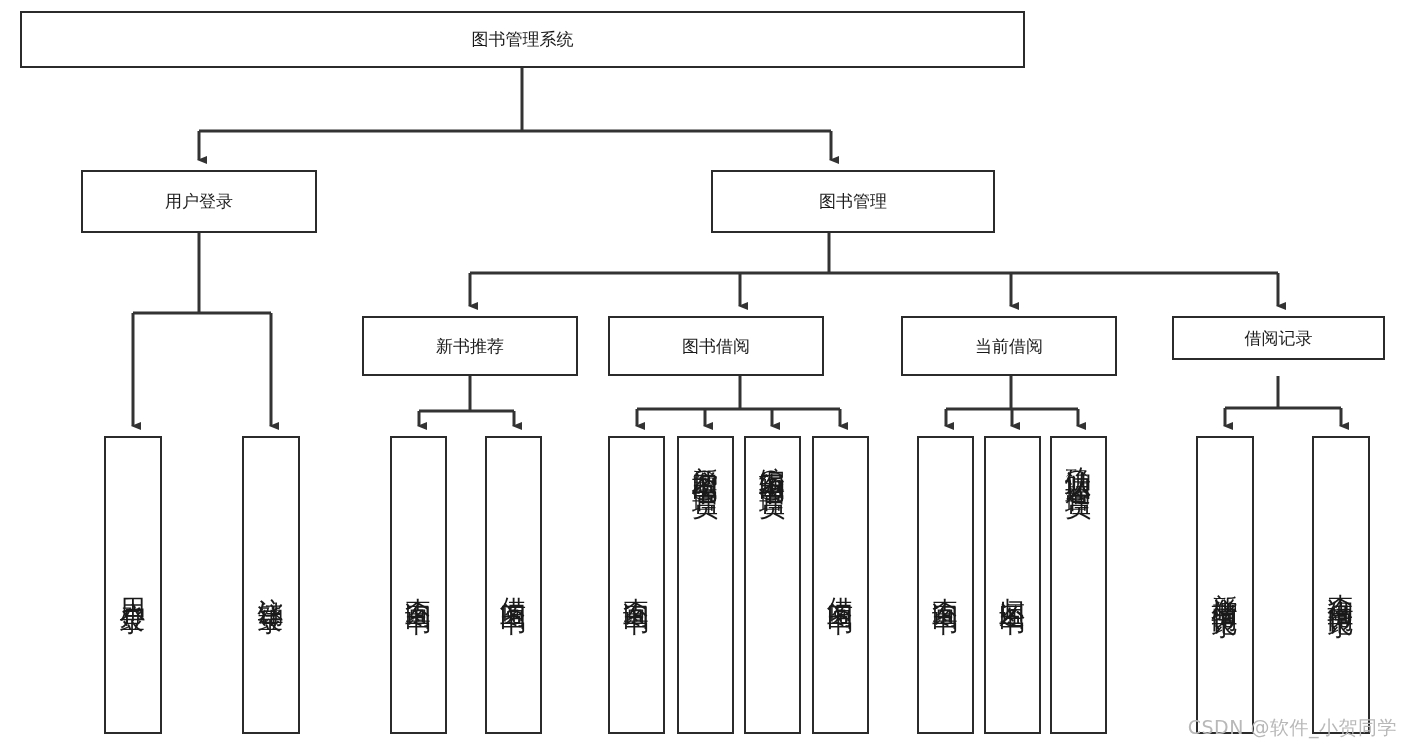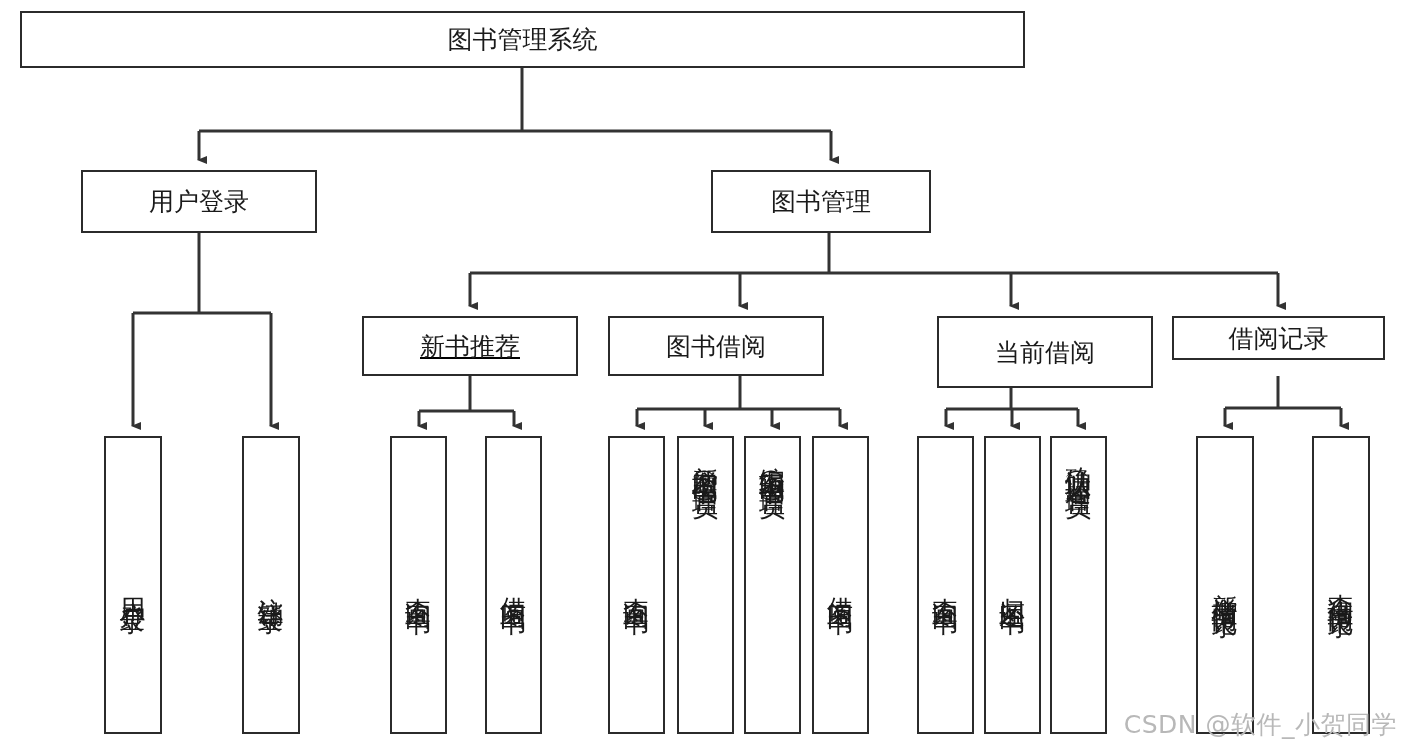--- a/index.html
+++ b/index.html
@@ -34,21 +34,21 @@
     justify-content: center;
     z-index: 2;
   }
   .node .label {
     color: #1a1a1a;
     line-height: 1.08;
     text-align: center;
     white-space: nowrap;
   }
   .node.horiz .label {
-    font-size: 25px;
+    font-size: 17px;
     writing-mode: horizontal-tb;
   }
   .node.vert {
     align-items: flex-start;
     padding-top: 8px;
   }
   .node.vert .label {
     writing-mode: vertical-rl;
     text-orientation: upright;
     font-size: 26px;
@@ -56,21 +56,21 @@
     line-height: 1;
   }
   .node.leaf-short.vert {
     align-items: center;
     padding-top: 0;
   }
   .watermark {
     position: absolute;
     right: 8px;
     bottom: 6px;
-    font-size: 25px;
+    font-size: 19px;
     color: #b8b8b8;
     letter-spacing: 0.5px;
     z-index: 3;
     white-space: nowrap;
   }
 </style>
 </head>
 <body>
 
 <div id="canvas">
@@ -125,31 +125,31 @@
     </g>
   </svg>
 
   <div class="node horiz" id="n-root" style="left: 20px; top: 11px; width: 1005px; height: 57px;">
     <span class="label">图书管理系统</span>
   </div>
 
   <div class="node horiz" id="n-l2-0" style="left: 81px; top: 170px; width: 236px; height: 63px;">
     <span class="label">用户登录</span>
   </div>
-  <div class="node horiz" id="n-l2-1" style="left: 711px; top: 170px; width: 220px; height: 63px;">
+  <div class="node horiz" id="n-l2-1" style="left: 711px; top: 170px; width: 284px; height: 63px;">
     <span class="label">图书管理</span>
   </div>
 
-  <div class="node horiz" id="n-l3-0" style="left: 362px; top: 316px; width: 216px; height: 60px; text-decoration: underline;">
+  <div class="node horiz" id="n-l3-0" style="left: 362px; top: 316px; width: 216px; height: 60px;">
     <span class="label">新书推荐</span>
   </div>
   <div class="node horiz" id="n-l3-1" style="left: 608px; top: 316px; width: 216px; height: 60px;">
     <span class="label">图书借阅</span>
   </div>
-  <div class="node horiz" id="n-l3-2" style="left: 937px; top: 316px; width: 216px; height: 72px;">
+  <div class="node horiz" id="n-l3-2" style="left: 901px; top: 316px; width: 216px; height: 60px;">
     <span class="label">当前借阅</span>
   </div>
   <div class="node horiz" id="n-l3-3" style="left: 1172px; top: 316px; width: 213px; height: 44px;">
     <span class="label">借阅记录</span>
   </div>
 
   <div class="node vert leaf-short" id="n-lf-0" style="left: 104px; top: 436px; width: 58px; height: 298px;">
     <span class="label">用户登录</span>
   </div>
   <div class="node vert leaf-short" id="n-lf-1" style="left: 242px; top: 436px; width: 58px; height: 298px;">

